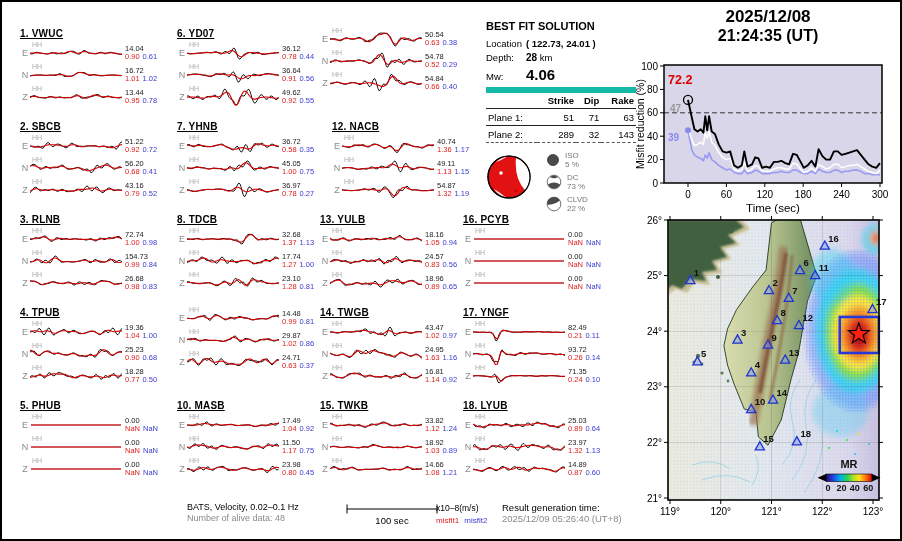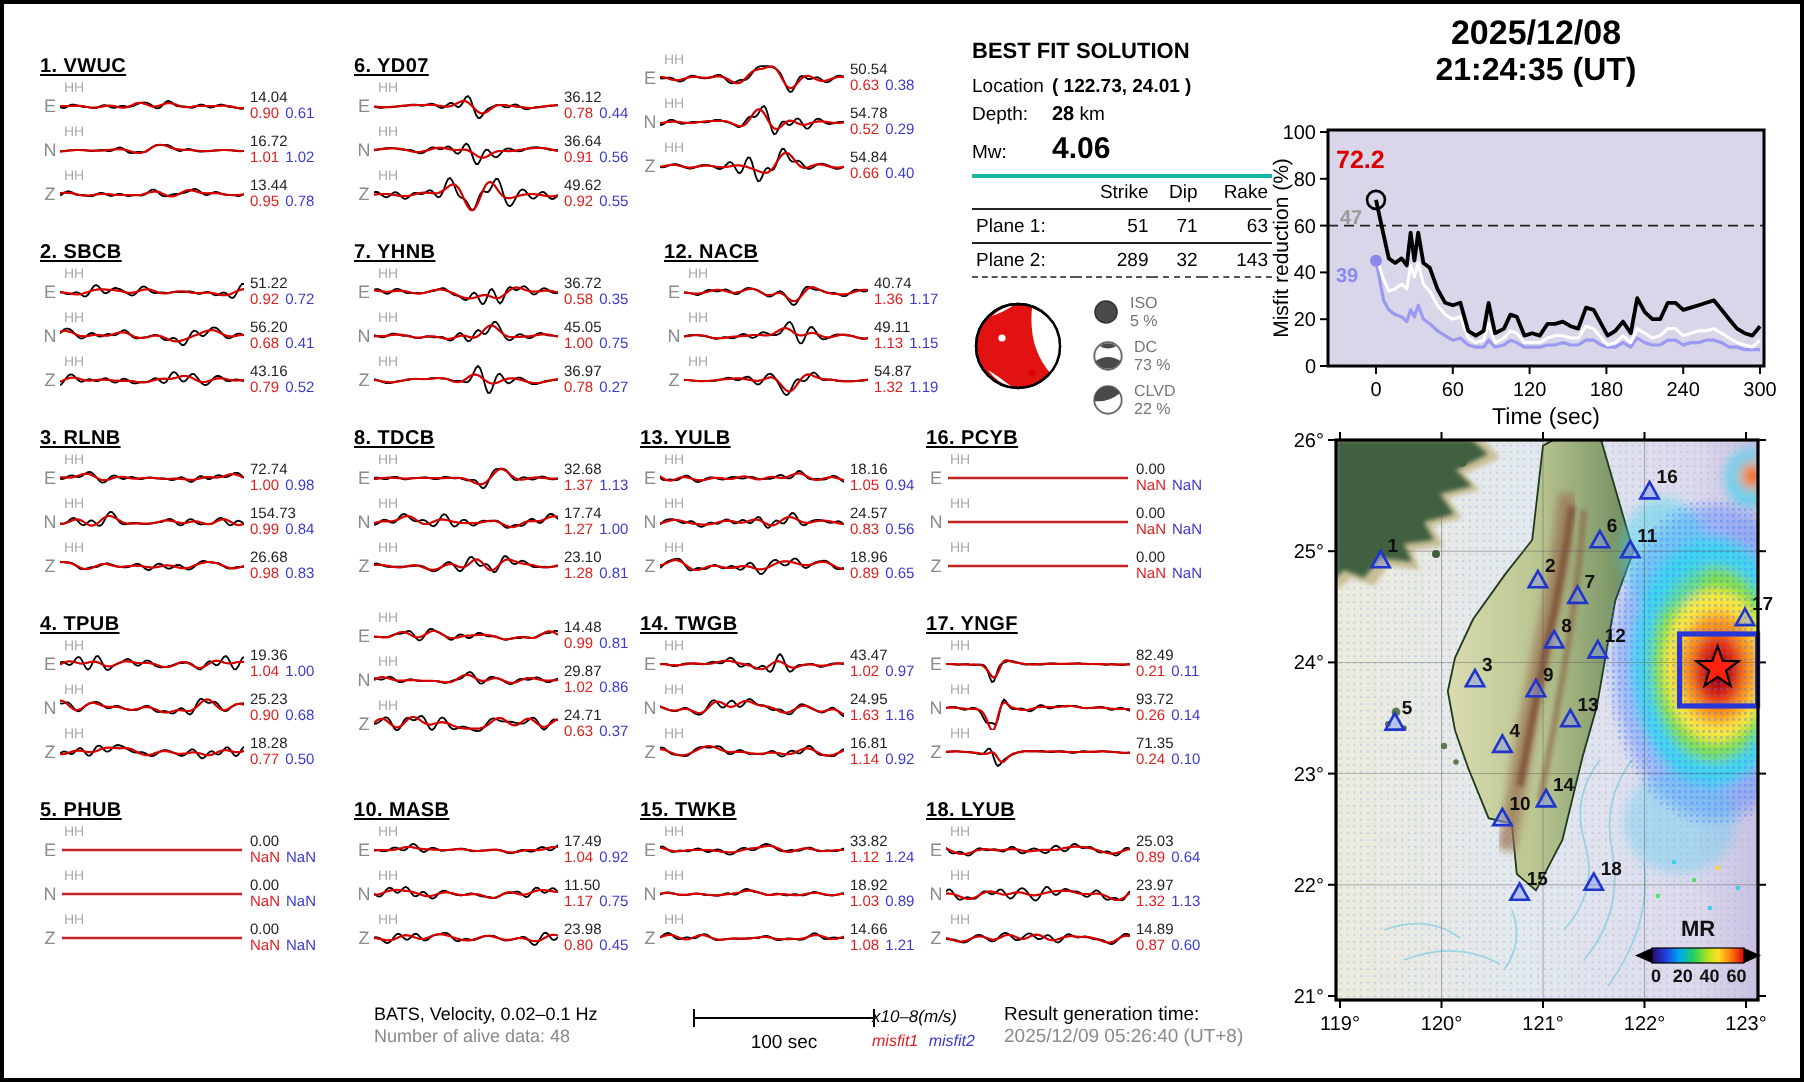--- a/index.html
+++ b/index.html
@@ -20,40 +20,40 @@
   .m2{color:#3a3ad0;margin-left:3px;}
   
   #bestfit{position:absolute;left:484px;top:18px;width:154px;font-size:9.5px;color:#000;}
   .bf-title{font-size:11px;font-weight:bold;margin-bottom:6px;}
   .bf-row{margin:3px 0;display:flex;align-items:baseline;}
   .bf-label{width:40px;flex:none;}
   .bf-loc{font-weight:bold;}
   .bf-depth b{font-size:10px;}
   .bf-mw{font-size:15px;font-weight:bold;}
   .bf-table{width:150px;border-collapse:collapse;margin-top:4px;font-size:9.5px;}
-  .bf-table th{font-weight:normal;text-align:right;border-top:2px solid #14b8a6;border-bottom:1px solid #222;padding:2px 2px;}
+  .bf-table th{font-weight:bold;text-align:right;border-top:6px solid #14b8a6;border-bottom:1px solid #222;padding:2px 2px;}
   .bf-table td{text-align:right;border-bottom:1px solid #222;padding:2.5px 2px;}
   .bf-table .pl{text-align:left;}
   .bf-table tr.last td{border-bottom:1px dashed #555;}
   .bf-bottom{display:flex;margin-top:8px;}
   .legend{margin-left:14px;}
   .leg-item{display:flex;align-items:center;margin-bottom:4px;}
   .leg-txt{margin-left:5px;font-size:8px;color:#777;line-height:9px;}
   
   #titleblock{position:absolute;left:630px;top:5px;width:272px;text-align:center;font-weight:bold;color:#000;}
   #titledate{font-size:17px;}
   #titletime{font-size:16px;}
   #misfit-svg{position:absolute;left:630px;top:0;}
   #map-svg{position:absolute;left:630px;top:213px;}
   
   .foot{position:absolute;font-size:9px;line-height:11px;}
   #foot-left{left:185px;top:500px;color:#000;}
   #foot-left .sub{color:#8a8a8a;}
   #foot-scale{left:344px;top:500px;}
-  #foot-units{left:434px;top:501px;font-size:8.5px;font-style:italic;}
+  #foot-units{left:434px;top:501px;font-size:8.5px;}
   #foot-units .leg{font-size:8px;margin-top:1px;}
   #foot-result{left:500px;top:500px;font-size:9.5px;}
   #foot-result .sub{color:#8a8a8a;}
 </style>
 </head>
 <body>
 
 <div class="canvas">
 
   <div id="stations">

